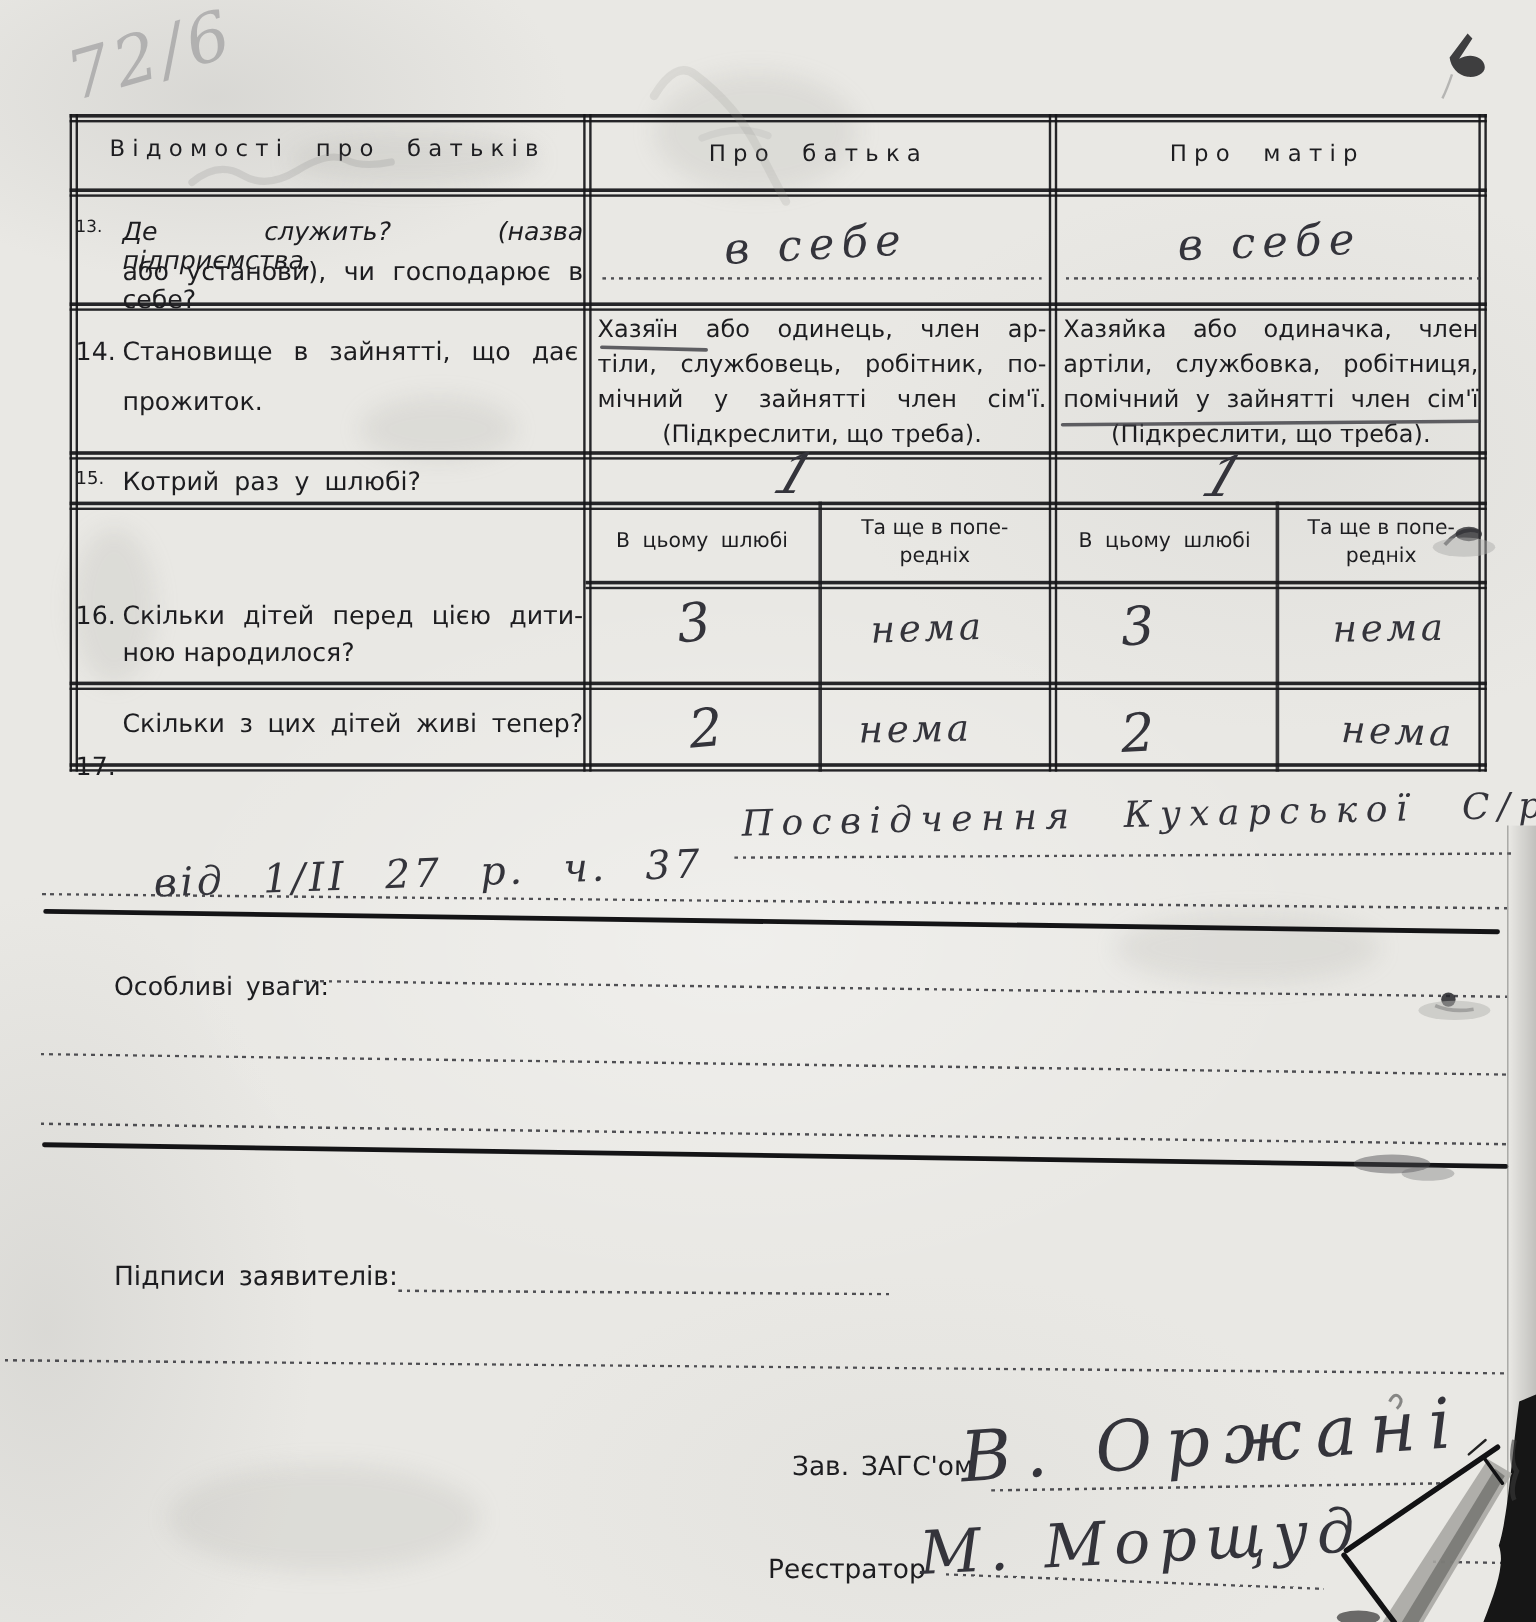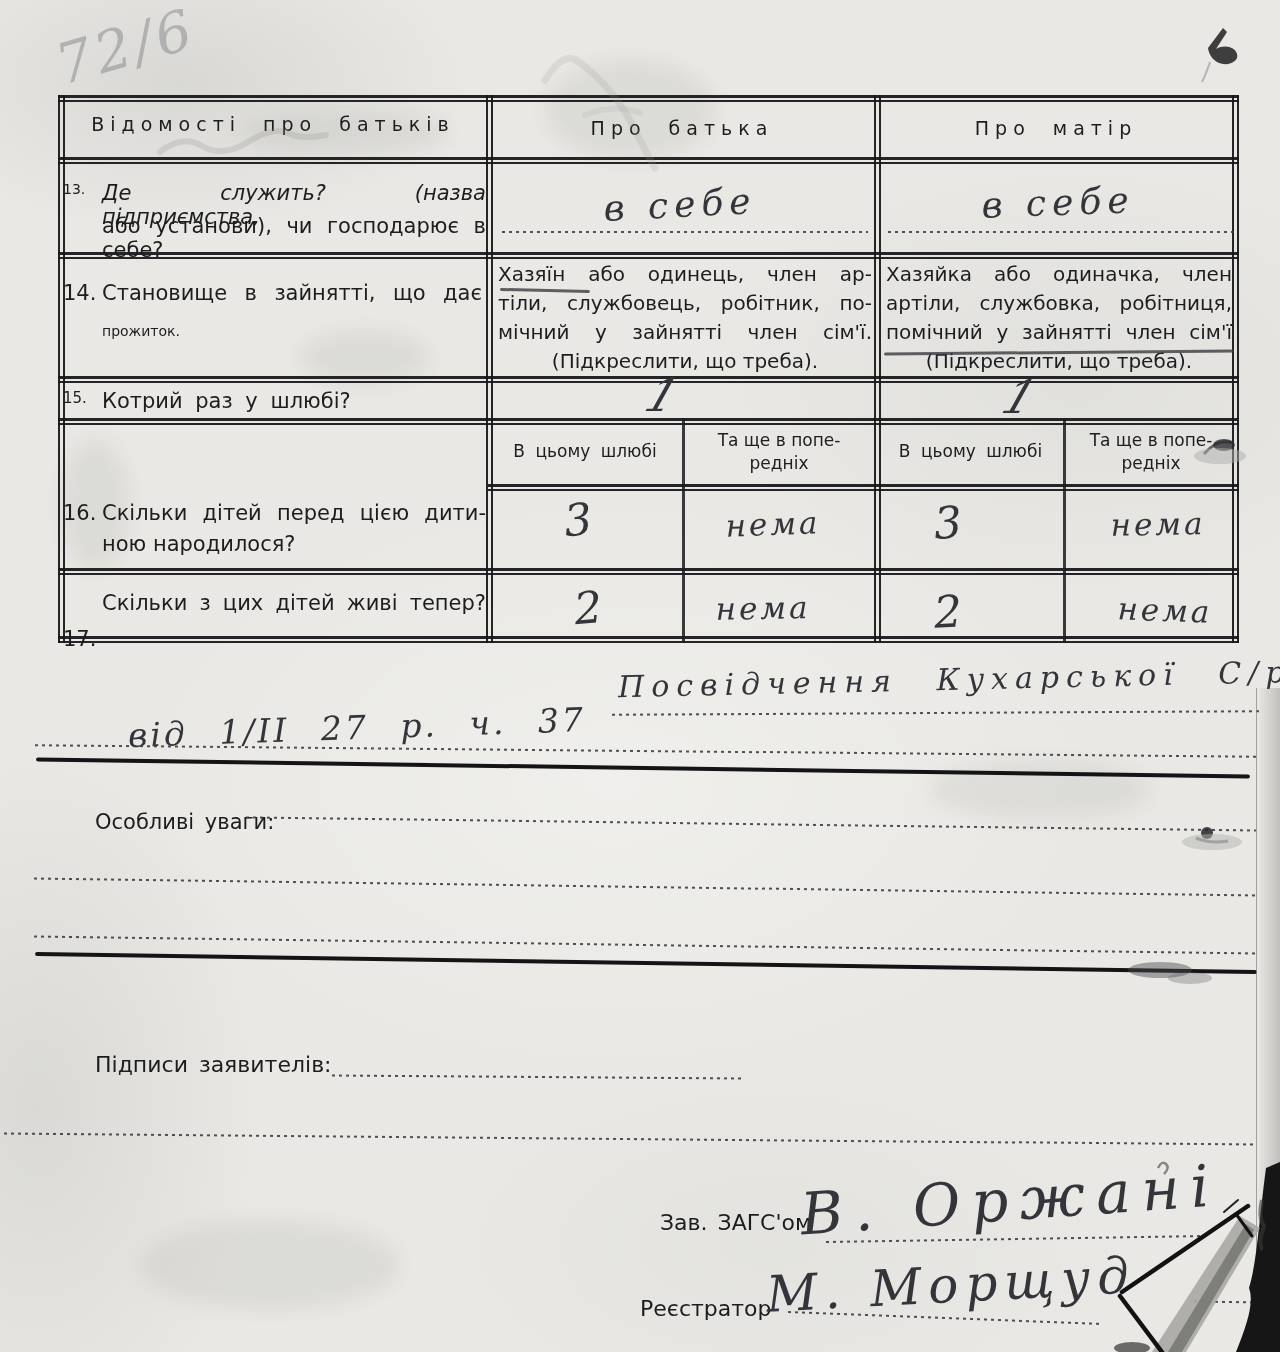--- a/index.html
+++ b/index.html
@@ -62,21 +62,21 @@
   <div class="abs print" style="left:63px;top:181px;font-size:14px;">13.</div>
   <div class="abs print jl" style="left:102px;top:181px;width:384px;font-size:21px;font-style:italic;">Де служить? (назва підприємства,</div>
   <div class="abs print jl" style="left:102px;top:214px;width:384px;font-size:21px;">або установи), чи господарює в себе?</div>
   <div class="abs hw ctr" style="left:500px;top:184px;width:360px;font-size:36px;letter-spacing:6px;transform:rotate(-3deg);">в себе</div>
   <div class="abs dot" style="left:502px;top:231px;width:366px;"></div>
   <div class="abs hw ctr" style="left:888px;top:182px;width:340px;font-size:36px;letter-spacing:6px;transform:rotate(-2deg);">в себе</div>
   <div class="abs dot" style="left:888px;top:231px;width:346px;"></div>
 
   <div class="abs print" style="left:63px;top:281px;font-size:21px;">14.</div>
   <div class="abs print jl" style="left:102px;top:281px;width:380px;font-size:21px;">Становище в зайнятті, що дає</div>
-  <div class="abs print" style="left:102px;top:323px;font-size:14px;">прожиток.</div>
+  <div class="abs print" style="left:102px;top:323px;font-size:21px;">прожиток.</div>
 
   <div class="abs print jl" style="left:498px;top:262px;width:374px;font-size:20px;">Хазяїн або одинець, член ар-</div>
   <div class="abs print jl" style="left:498px;top:291px;width:374px;font-size:20px;">тіли, службовець, робітник, по-</div>
   <div class="abs print jl" style="left:498px;top:320px;width:374px;font-size:20px;">мічний у зайнятті член сім'ї.</div>
   <div class="abs print ctr" style="left:498px;top:349px;width:374px;font-size:20px;">(Підкреслити, що треба).</div>
   <div class="abs pen" style="left:500px;top:289px;width:90px;transform:rotate(1.4deg);"></div>
 
   <div class="abs print jl" style="left:886px;top:262px;width:346px;font-size:20px;">Хазяйка або одиначка, член</div>
   <div class="abs print jl" style="left:886px;top:320px;width:346px;font-size:20px;">помічний у зайнятті член сім'ї</div>
   <div class="abs print jl" style="left:886px;top:291px;width:346px;font-size:20px;">артіли, службовка, робітниця,</div>

